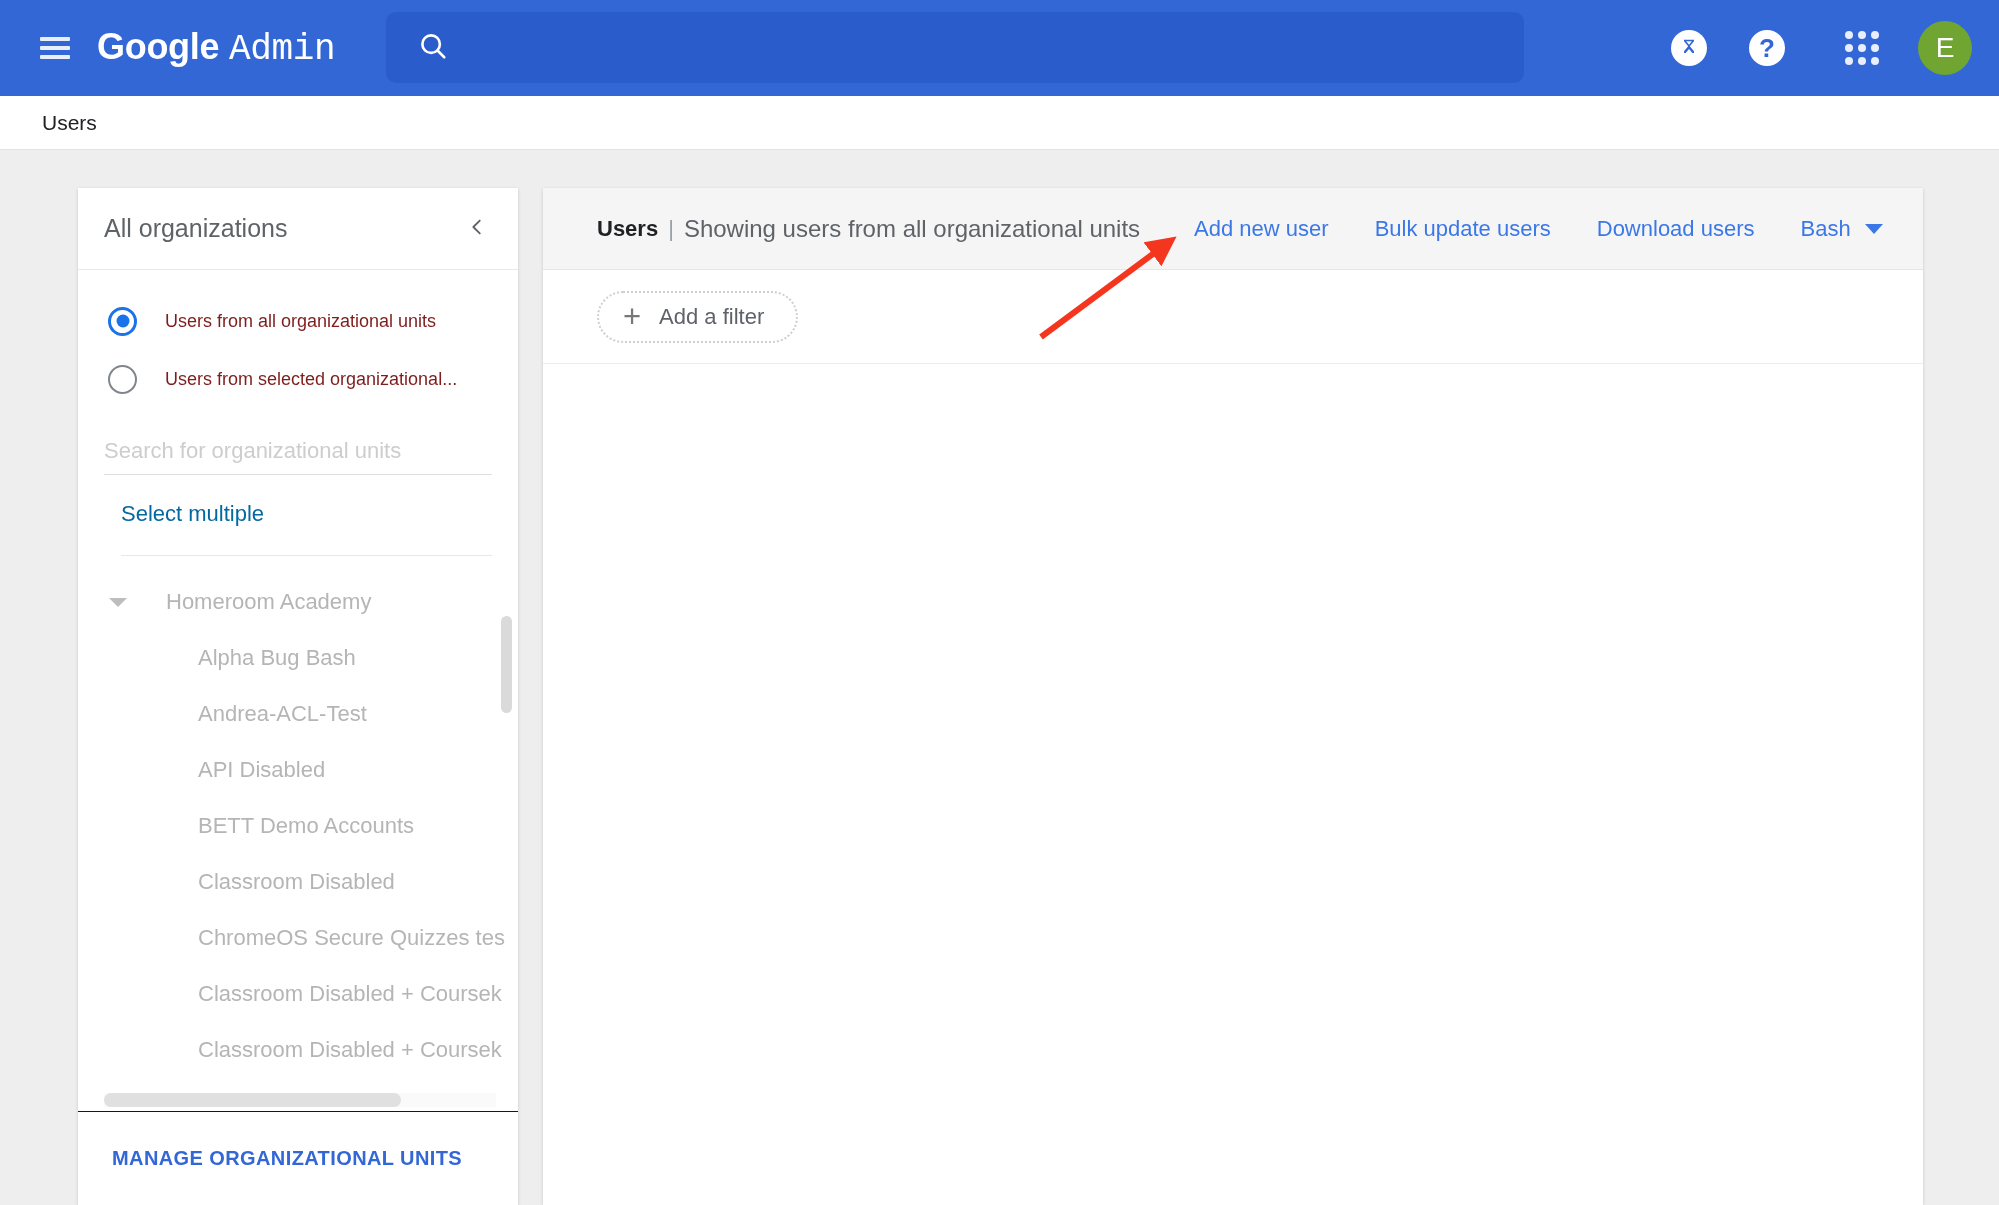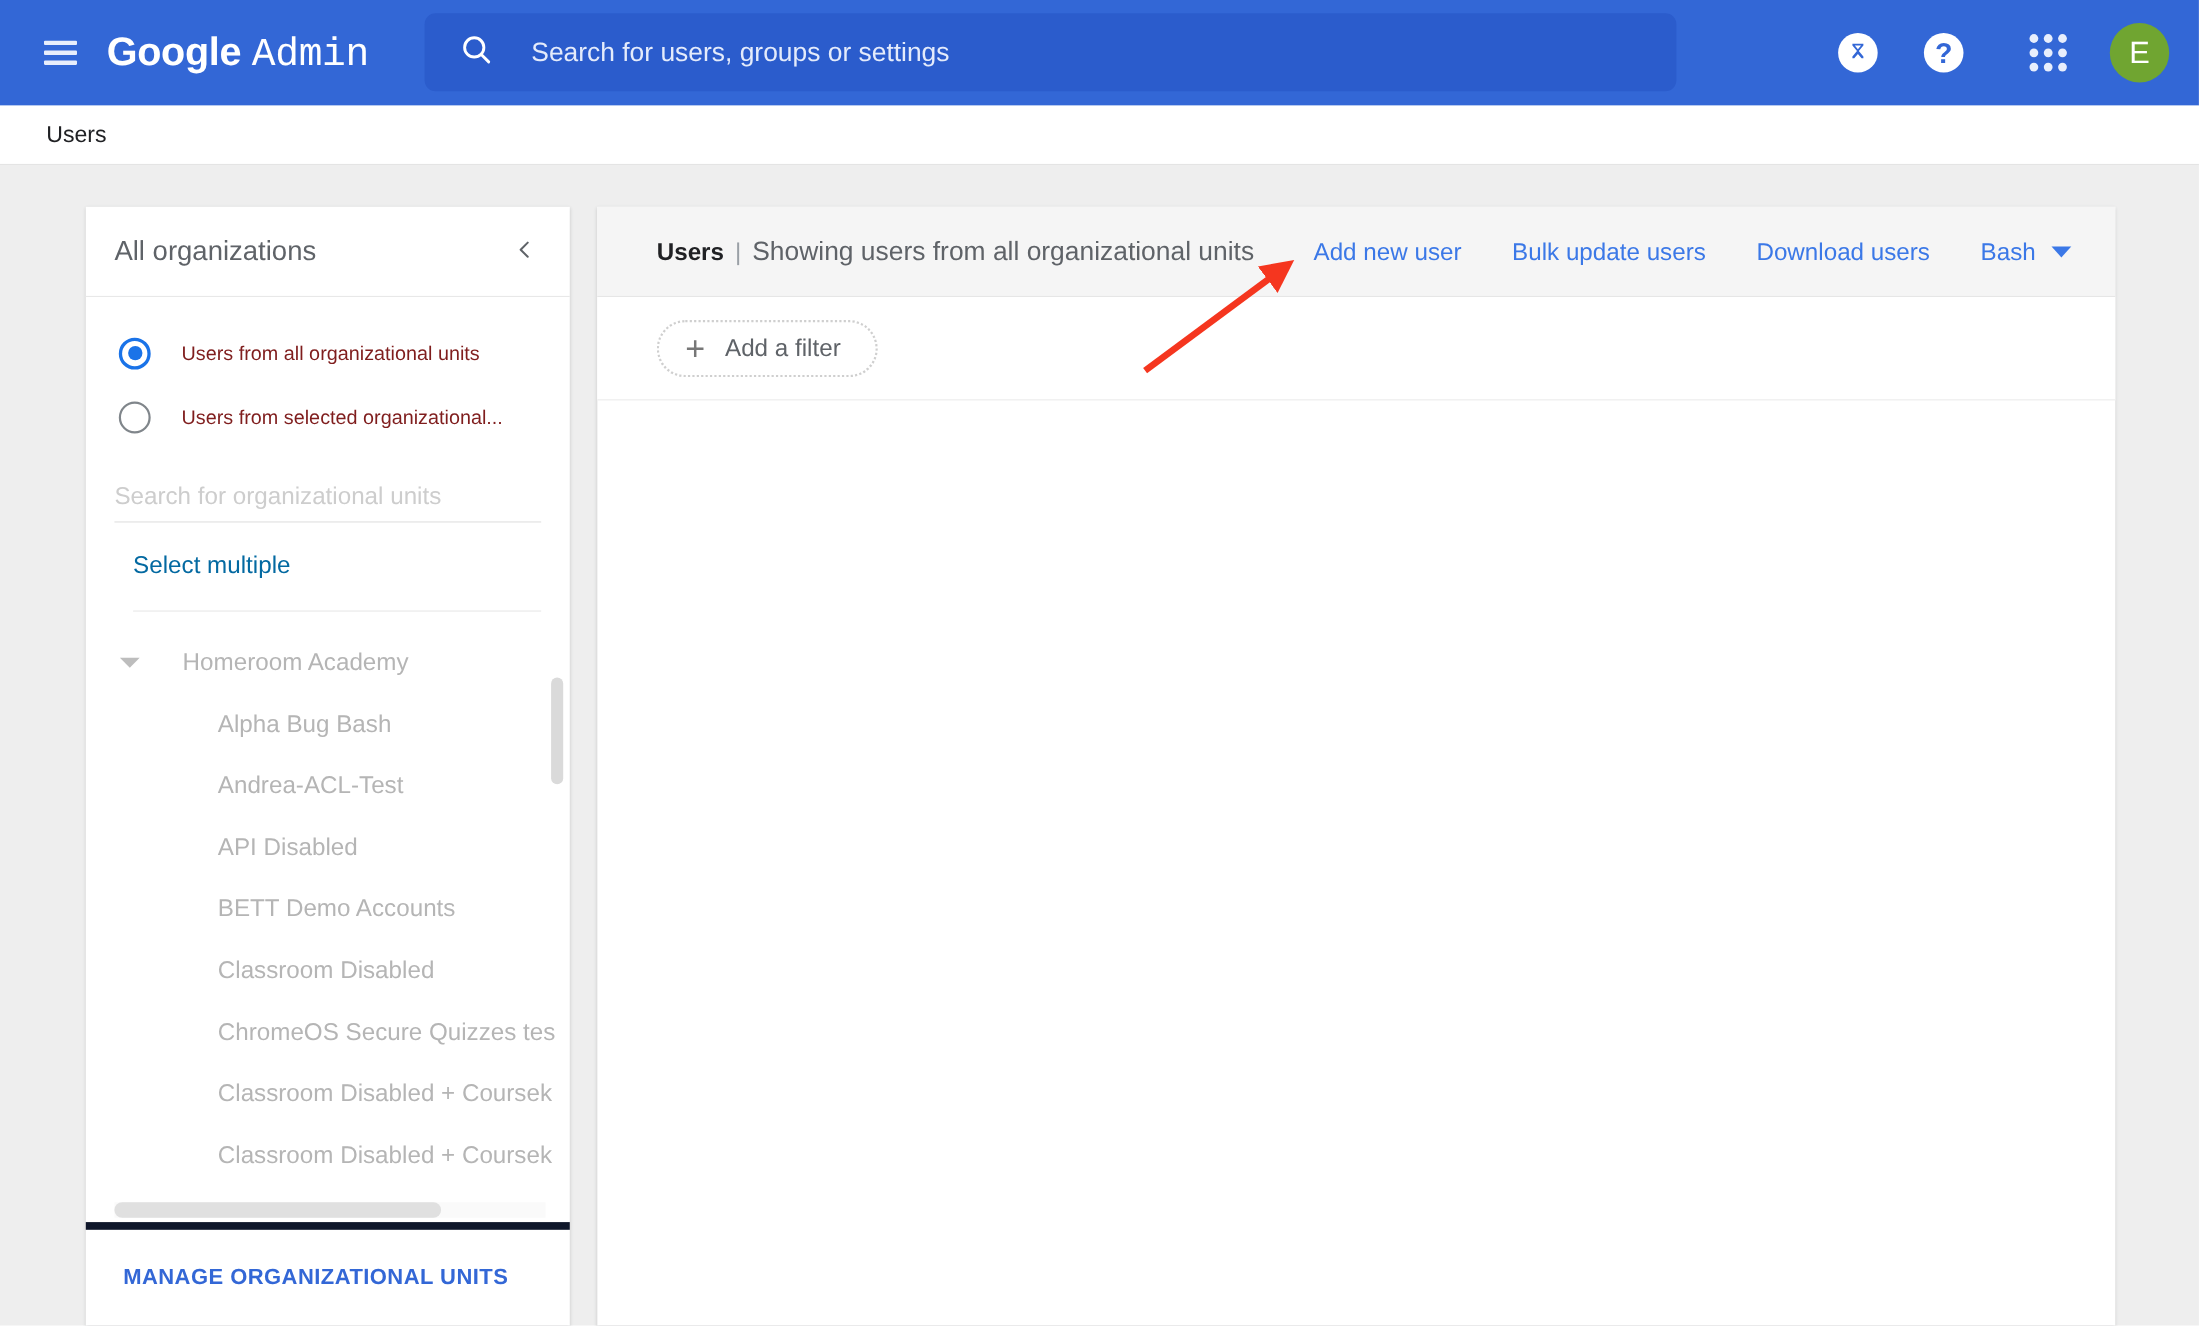--- a/index.html
+++ b/index.html
@@ -164,21 +164,21 @@
     width: 100%; height: 24px;
   }
   .hscroll .track { position:absolute; left: 26px; right: 22px; top: 6px; height: 14px; background: #fafafa; }
   .hscroll .thumb {
     position: absolute; left: 26px; top: 6px;
     width: 297px; height: 14px; border-radius: 7px; background: #e0e0e0;
   }
 
   .leftcard-foot {
     flex: 0 0 94px; height: 94px;
-    border-top: 7px solid #0f172a;
+    border-top: 1px solid #0f172a;
     display: flex; align-items: center; padding-left: 34px;
   }
   .manage-btn {
     font-size: 20px; font-weight: bold; letter-spacing: 0.4px;
     color: #3367d6; background: none; border: none; cursor: pointer;
     font-family: "Liberation Sans", sans-serif;
   }
 
   
   .rightcard {
@@ -239,21 +239,20 @@
     <span class="g">Google</span><span>&nbsp;</span><span class="a">Admin</span>
   </div>
 
   <div class="searchwrap">
     <span class="search-icon">
       <svg width="30" height="30" viewBox="0 0 24 24" fill="none" stroke="#ffffff" stroke-width="2.1" stroke-linecap="round">
         <circle cx="10.5" cy="10.5" r="7"></circle>
         <line x1="15.8" y1="15.8" x2="21" y2="21"></line>
       </svg>
     </span>
-    <input class="search-input" type="text" placeholder="Search for users, groups or settings" style="">
   </div>
 
   <div class="topicons">
     <div class="icon-slot">
       <div class="circ-icon">
         <svg width="20" height="20" viewBox="0 0 24 24" fill="#3367d6">
           <path d="M6 2h12v2l-5 6 5 6v2H6v-2l5-6-5-6V2zm2.6 2L12 8.2 15.4 4H8.6zM8 18h8l-4-4.8L8 18z"></path>
         </svg>
       </div>
     </div>

